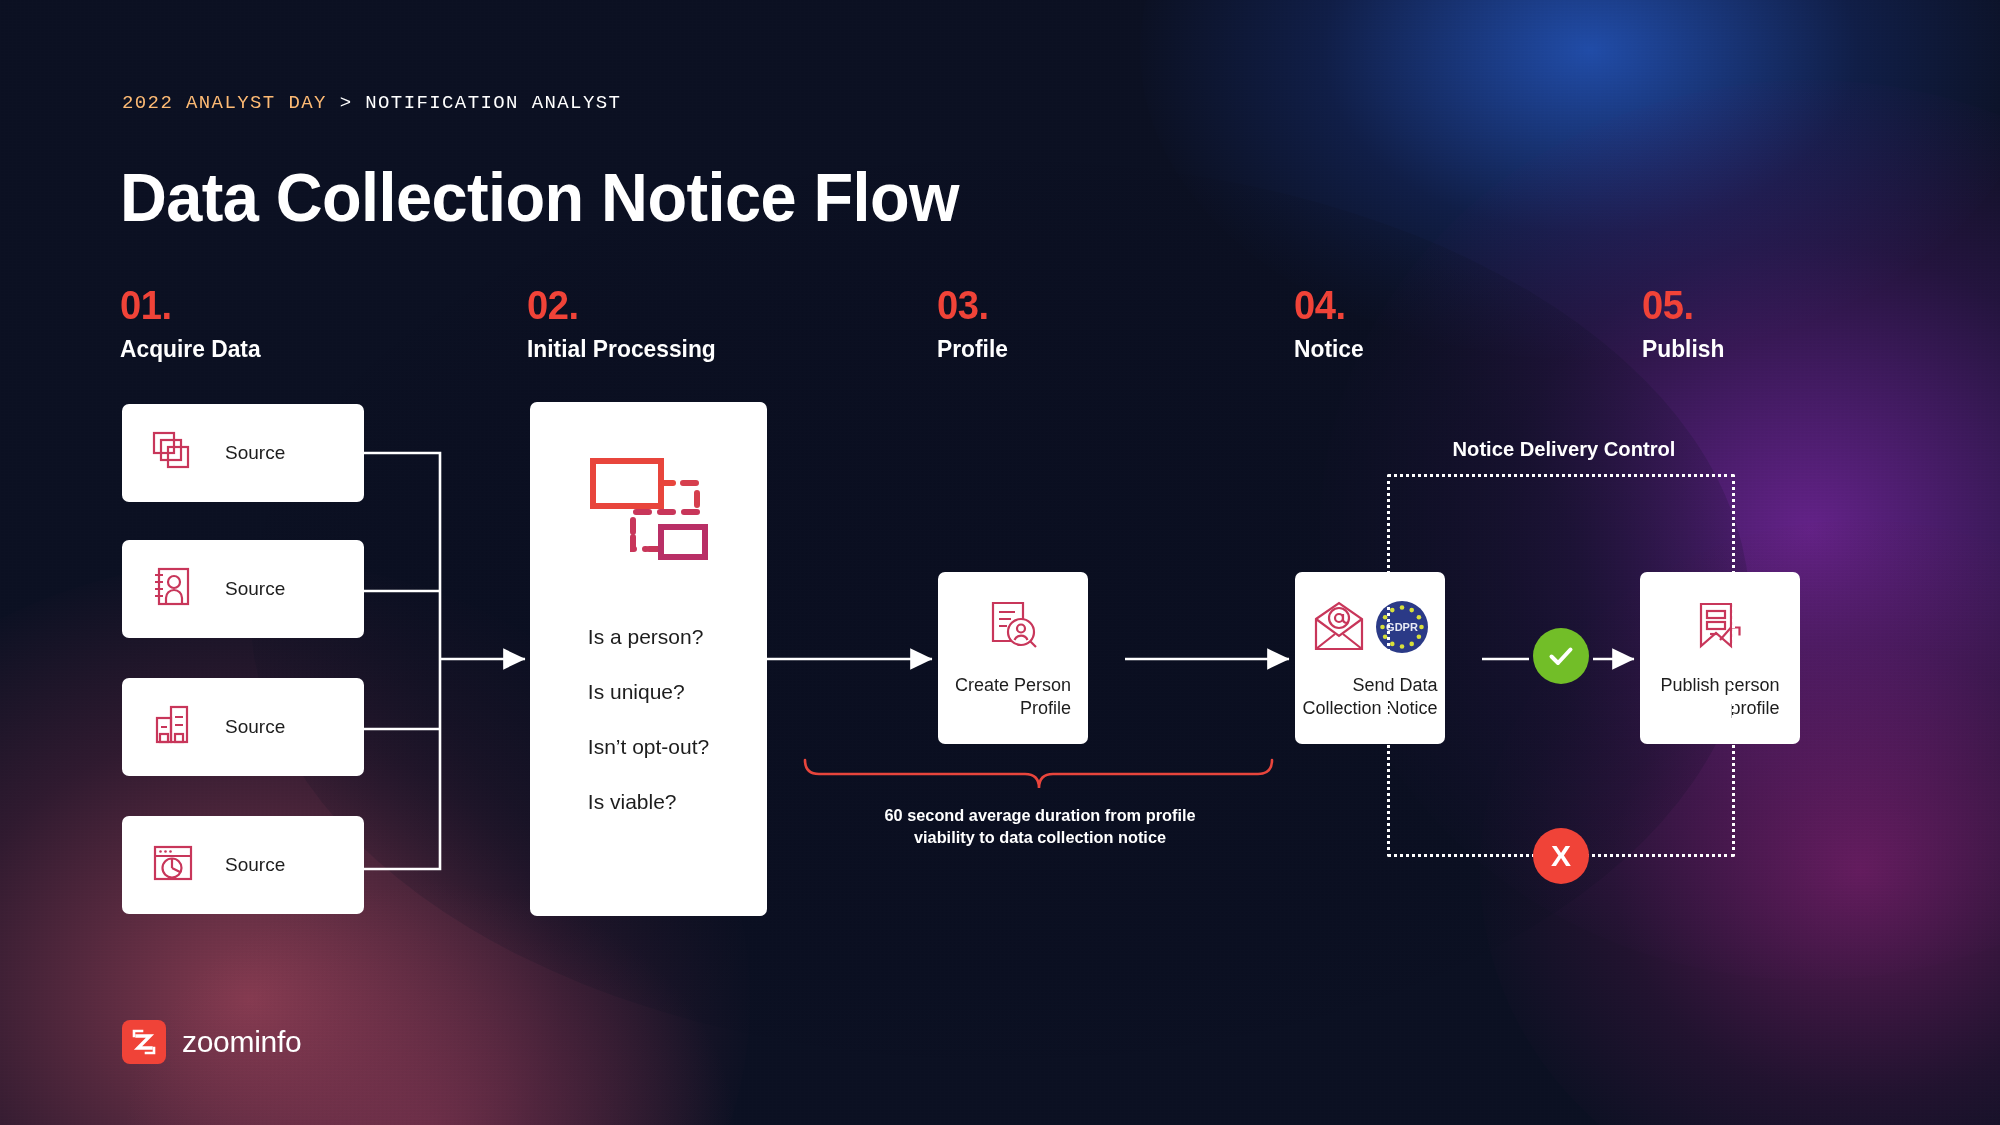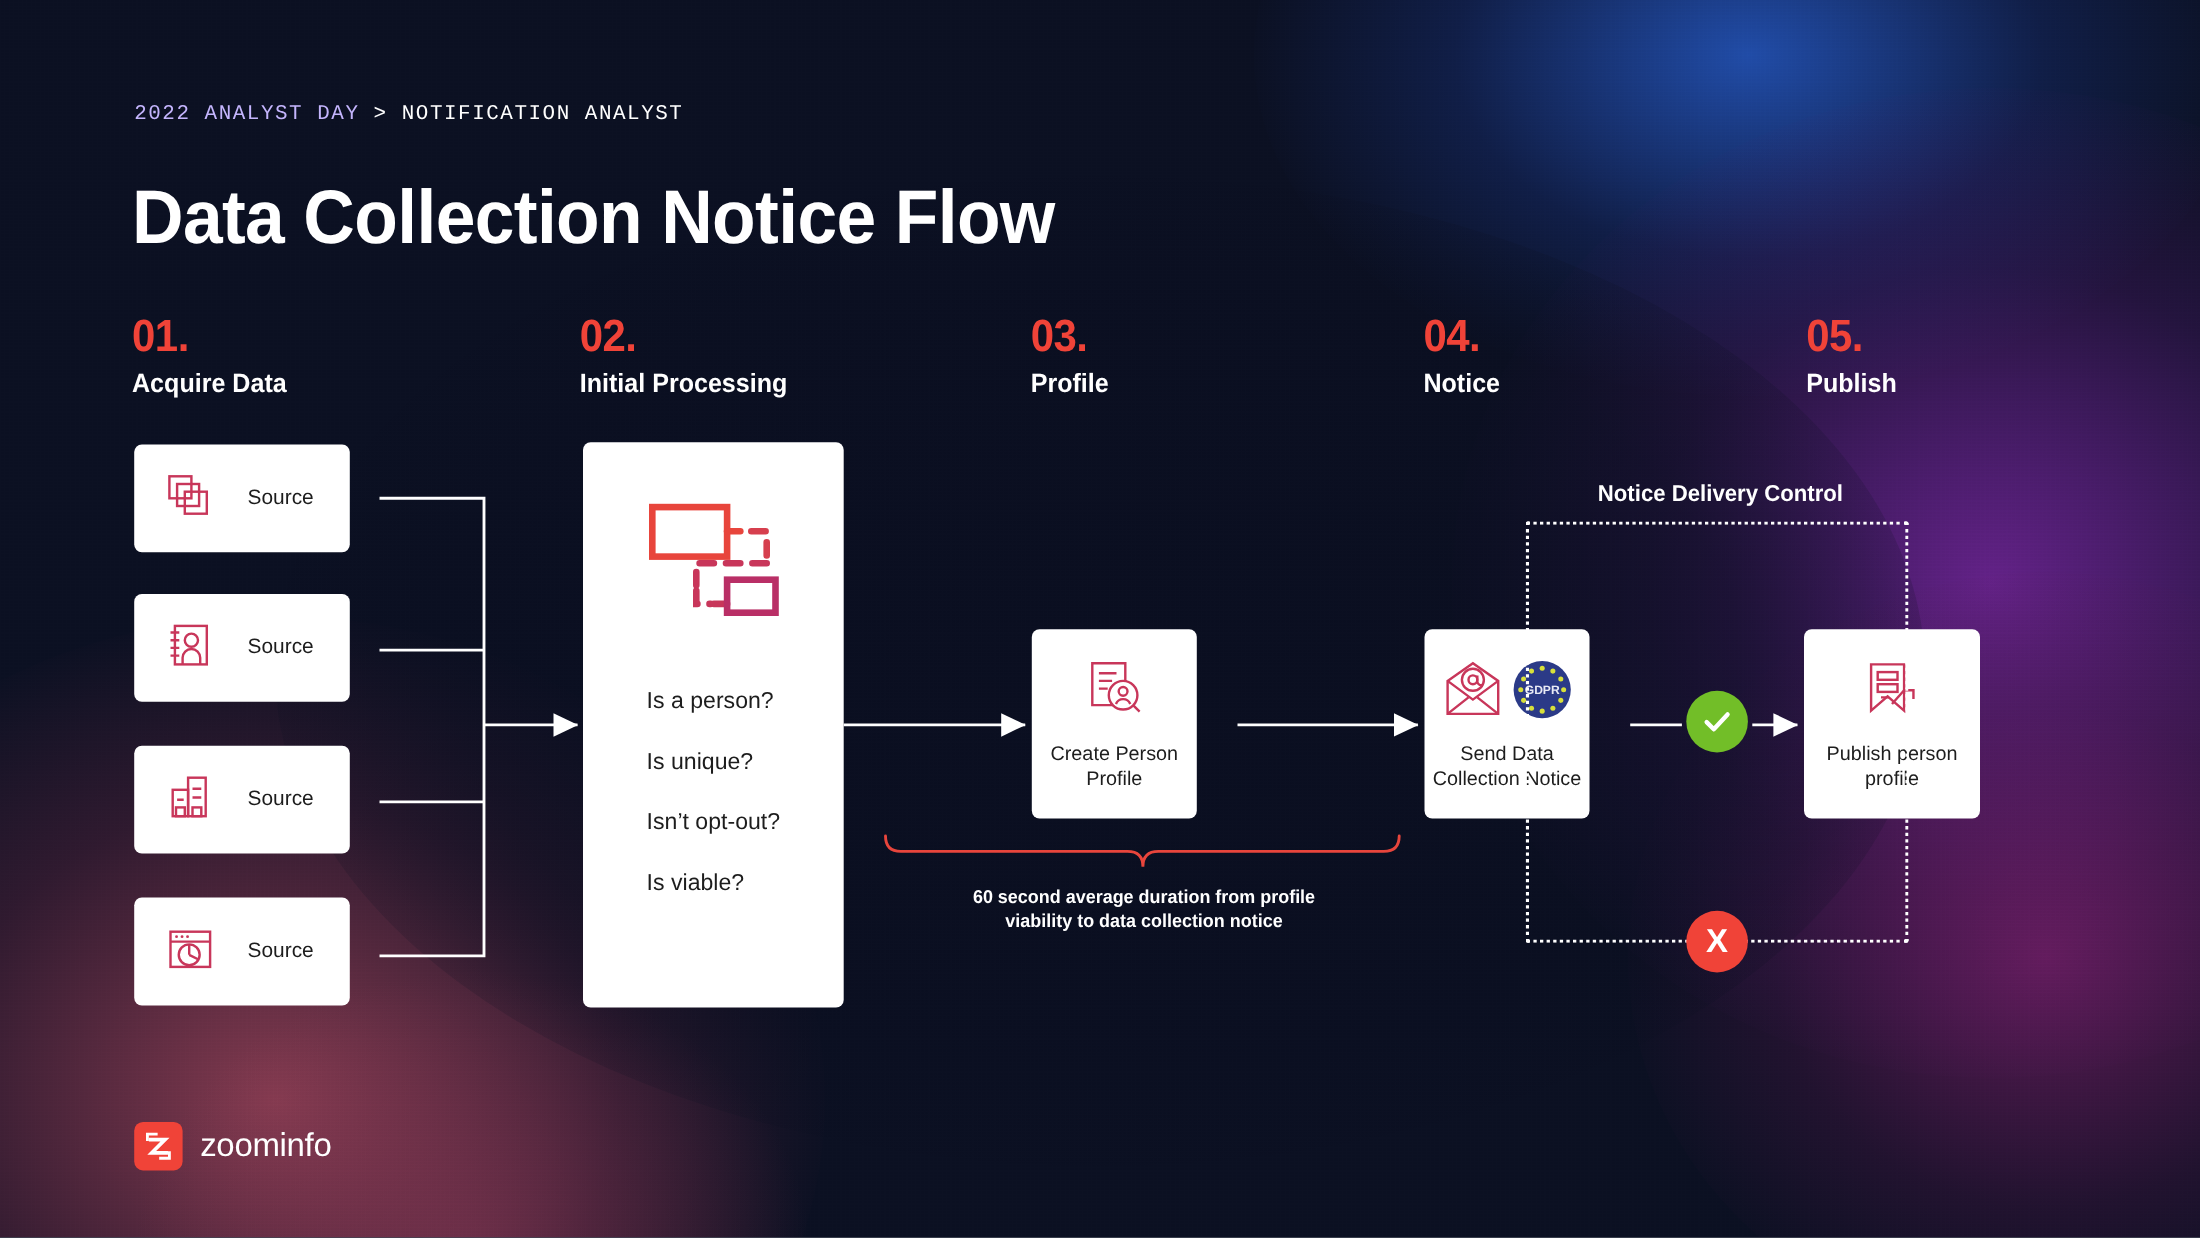--- a/index.html
+++ b/index.html
@@ -26,53 +26,53 @@
   .g-dim    { width:1500px; height:900px;  left:250px;  top:160px;
               background:radial-gradient(ellipse at center, rgba(10,14,32,.92) 0%, rgba(10,14,32,.55) 55%, rgba(10,14,32,0) 78%); }
   #noise { position:absolute; inset:0; opacity:.30; mix-blend-mode:overlay;
            background-image:
              repeating-linear-gradient(0deg, rgba(255,255,255,.045) 0 1px, rgba(0,0,0,0) 1px 3px),
              repeating-linear-gradient(90deg, rgba(255,255,255,.03) 0 1px, rgba(0,0,0,0) 1px 4px); }
 
   
   #breadcrumb { position:absolute; left:122px; top:92px; font-family:"Liberation Mono", monospace;
                 font-size:19px; letter-spacing:1.4px; white-space:nowrap; }
-  #breadcrumb .bc-red  { color:#c4b5fd; }
+  #breadcrumb .bc-red  { color:#fdba74; }
   #breadcrumb .bc-sep  { color:#ffffff; }
   #breadcrumb .bc-white{ color:#ffffff; }
 
   #page-title { position:absolute; left:120px; top:158px; color:#ffffff;
                 font-size:69px; font-weight:700; letter-spacing:-.6px;
                 font-stretch:condensed; transform:scaleX(.94); transform-origin:left center;
                 font-family:"Liberation Sans Narrow","Liberation Sans",sans-serif; }
 
   
   .step-head { position:absolute; }
   .step-num   { color:#f04338; font-size:41px; font-weight:700; letter-spacing:-.5px;
                 font-family:"Liberation Sans Narrow","Liberation Sans",sans-serif;
                 transform:scaleX(.93); transform-origin:left center; line-height:1; }
   .step-label { color:#ffffff; font-size:24px; font-weight:700; margin-top:11px; line-height:1;
                 font-family:"Liberation Sans Narrow","Liberation Sans",sans-serif;
                 transform:scaleX(.95); transform-origin:left center; white-space:nowrap; }
 
   
   .card { position:absolute; background:#ffffff; border-radius:7px; }
-  .src-card { width:196px; height:98px; display:flex; align-items:center; padding-left:27px; gap:28px; }
+  .src-card { width:242px; height:98px; display:flex; align-items:center; padding-left:27px; gap:28px; }
   .src-label { color:#1d1d1d; font-size:19px; }
 
   #proc-card { left:530px; top:402px; width:237px; height:514px;
                display:flex; flex-direction:column; align-items:center; }
   .proc-icon { margin-top:53px; }
   .proc-q { color:#1d1d1d; font-size:21px; }
   #proc-qs { margin-top:58px; display:flex; flex-direction:column; gap:31px; }
 
   .node-card { width:150px; height:172px; display:flex; flex-direction:column;
                align-items:center; justify-content:center; }
   .node-icon { height:62px; display:flex; align-items:center; justify-content:center; gap:9px; }
-  .node-label { color:#1d1d1d; font-size:18px; line-height:1.28; text-align:center; margin-top:16px; white-space:pre-line; }
+  .node-label { color:#1d1d1d; font-size:18px; line-height:1.28; text-align:right; margin-top:16px; white-space:pre-line; }
 
   #profile-card { left:938px; top:572px; }
   #notice-card  { left:1295px; top:572px; }
   #publish-card { left:1640px; top:572px; width:160px; }
 
   
   svg.lines { position:absolute; inset:0; width:2000px; height:1125px; pointer-events:none; }
 
   
   #ndc-title { position:absolute; left:1434px; top:437px; width:260px; text-align:center;

